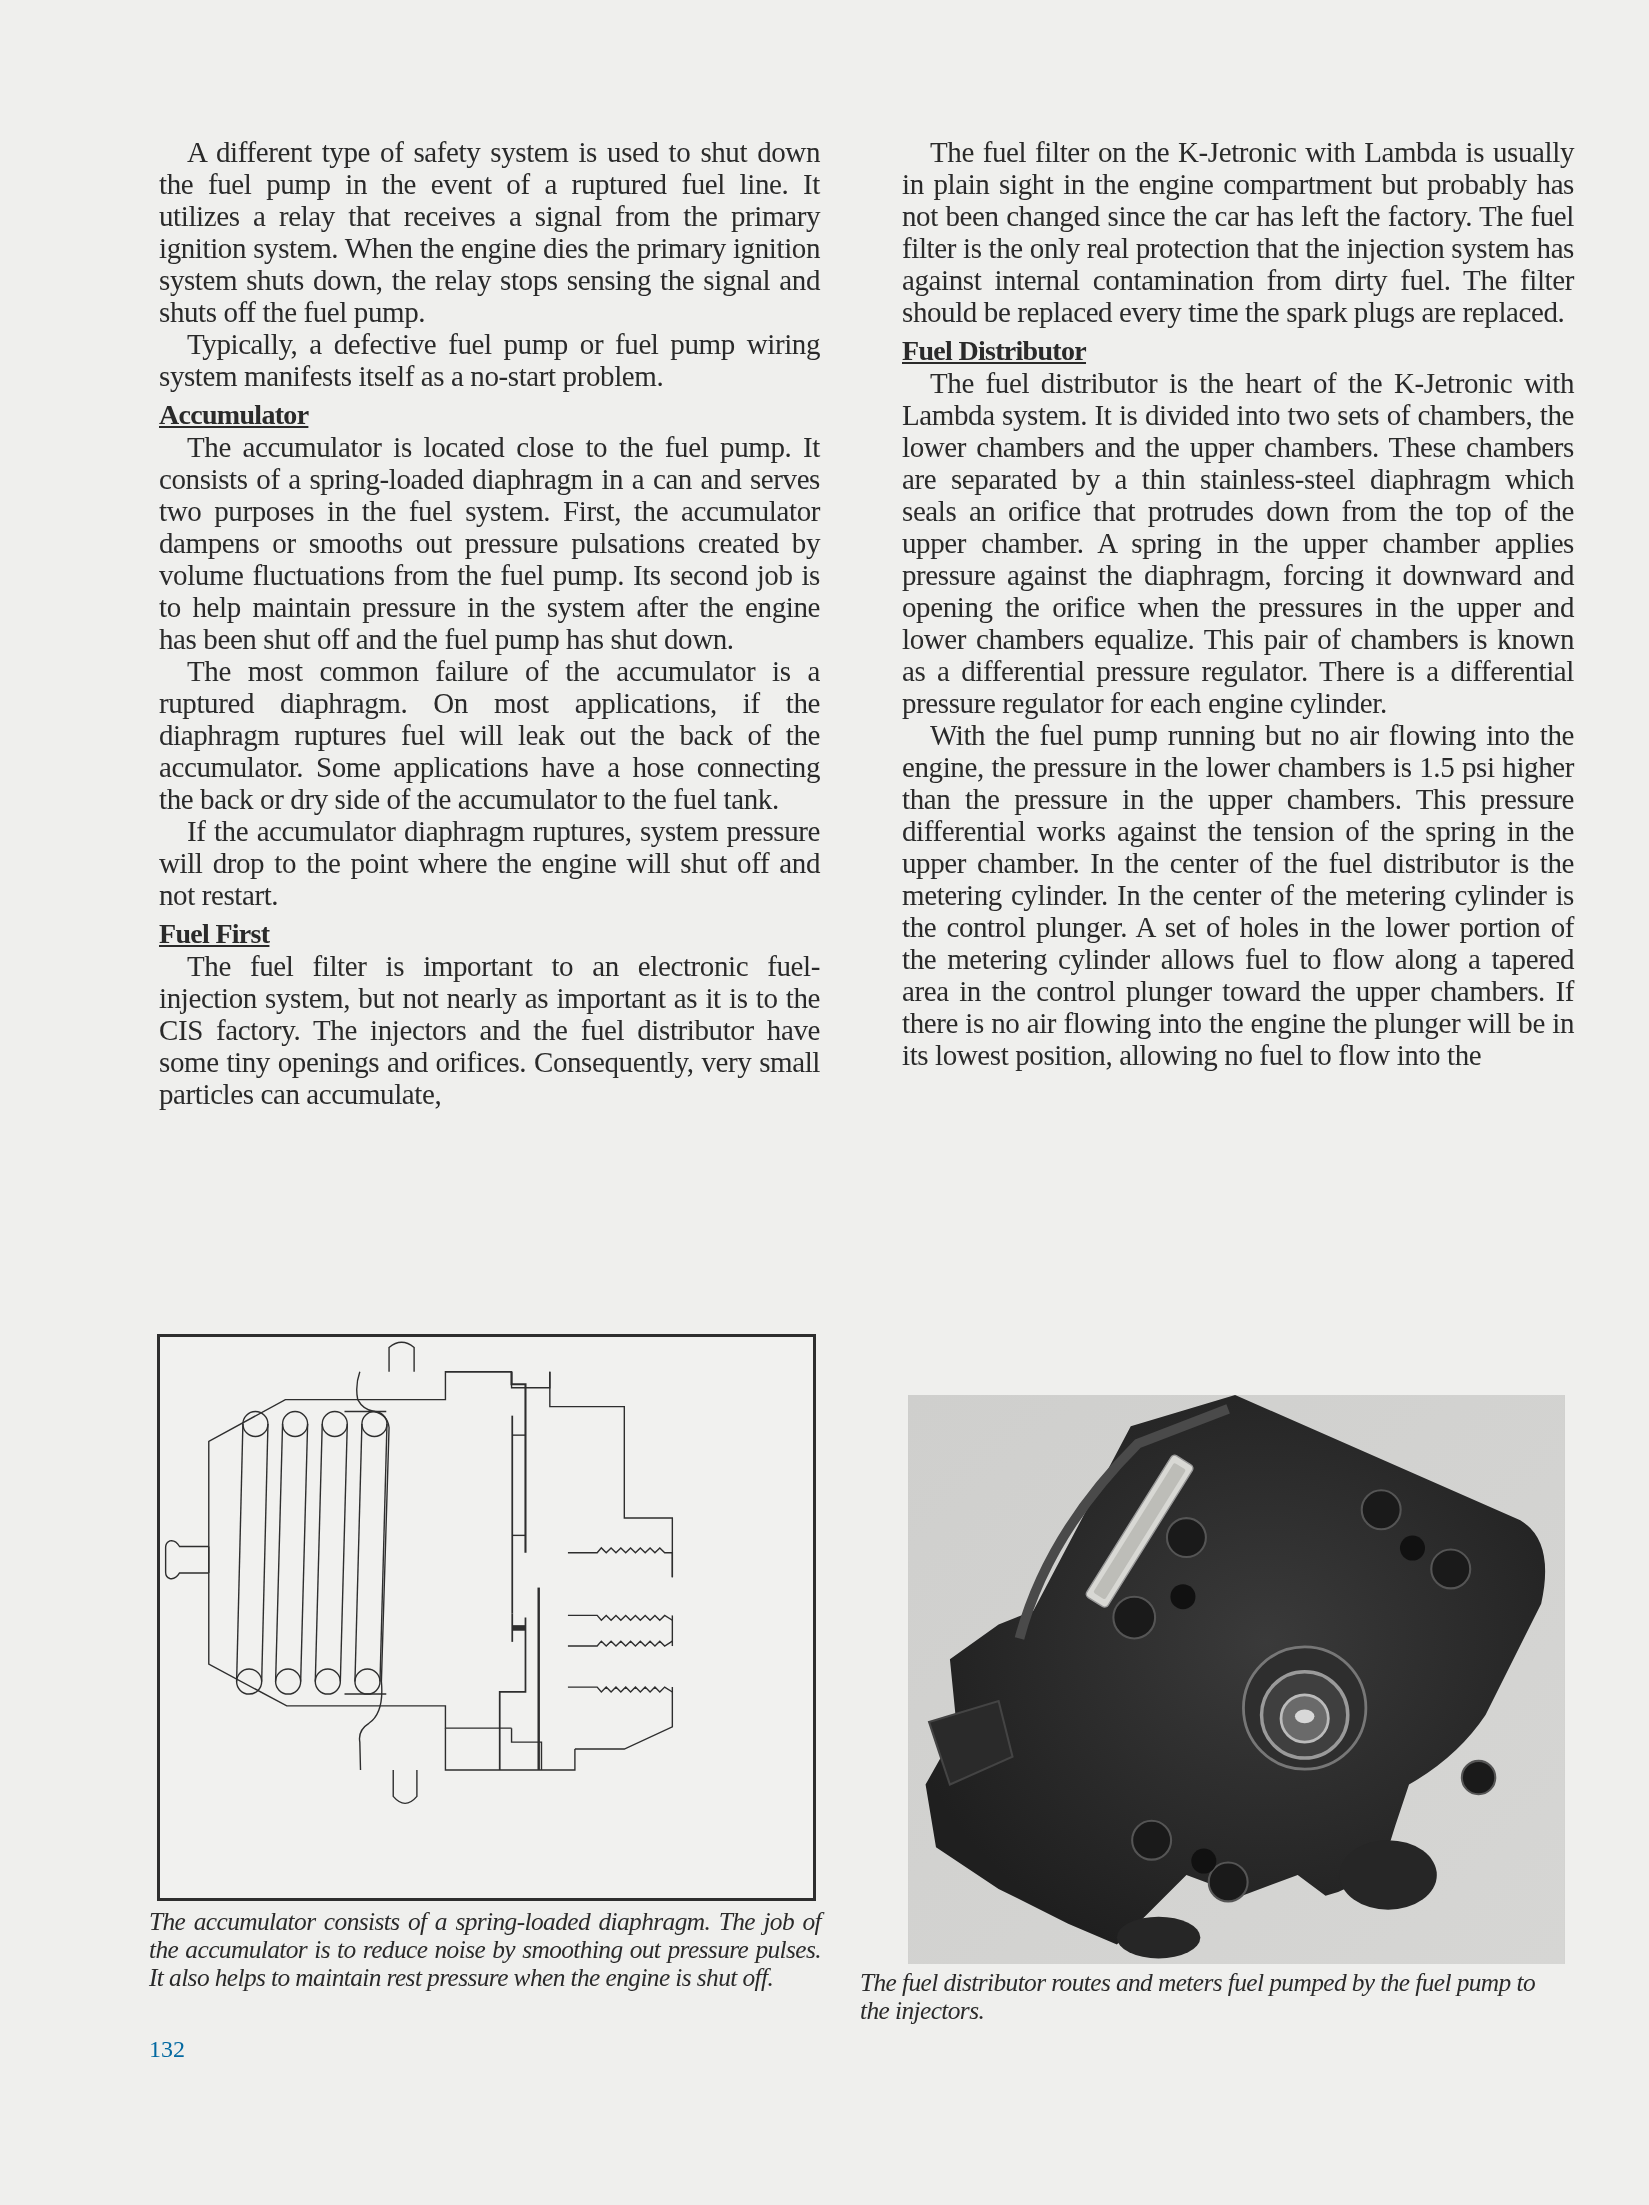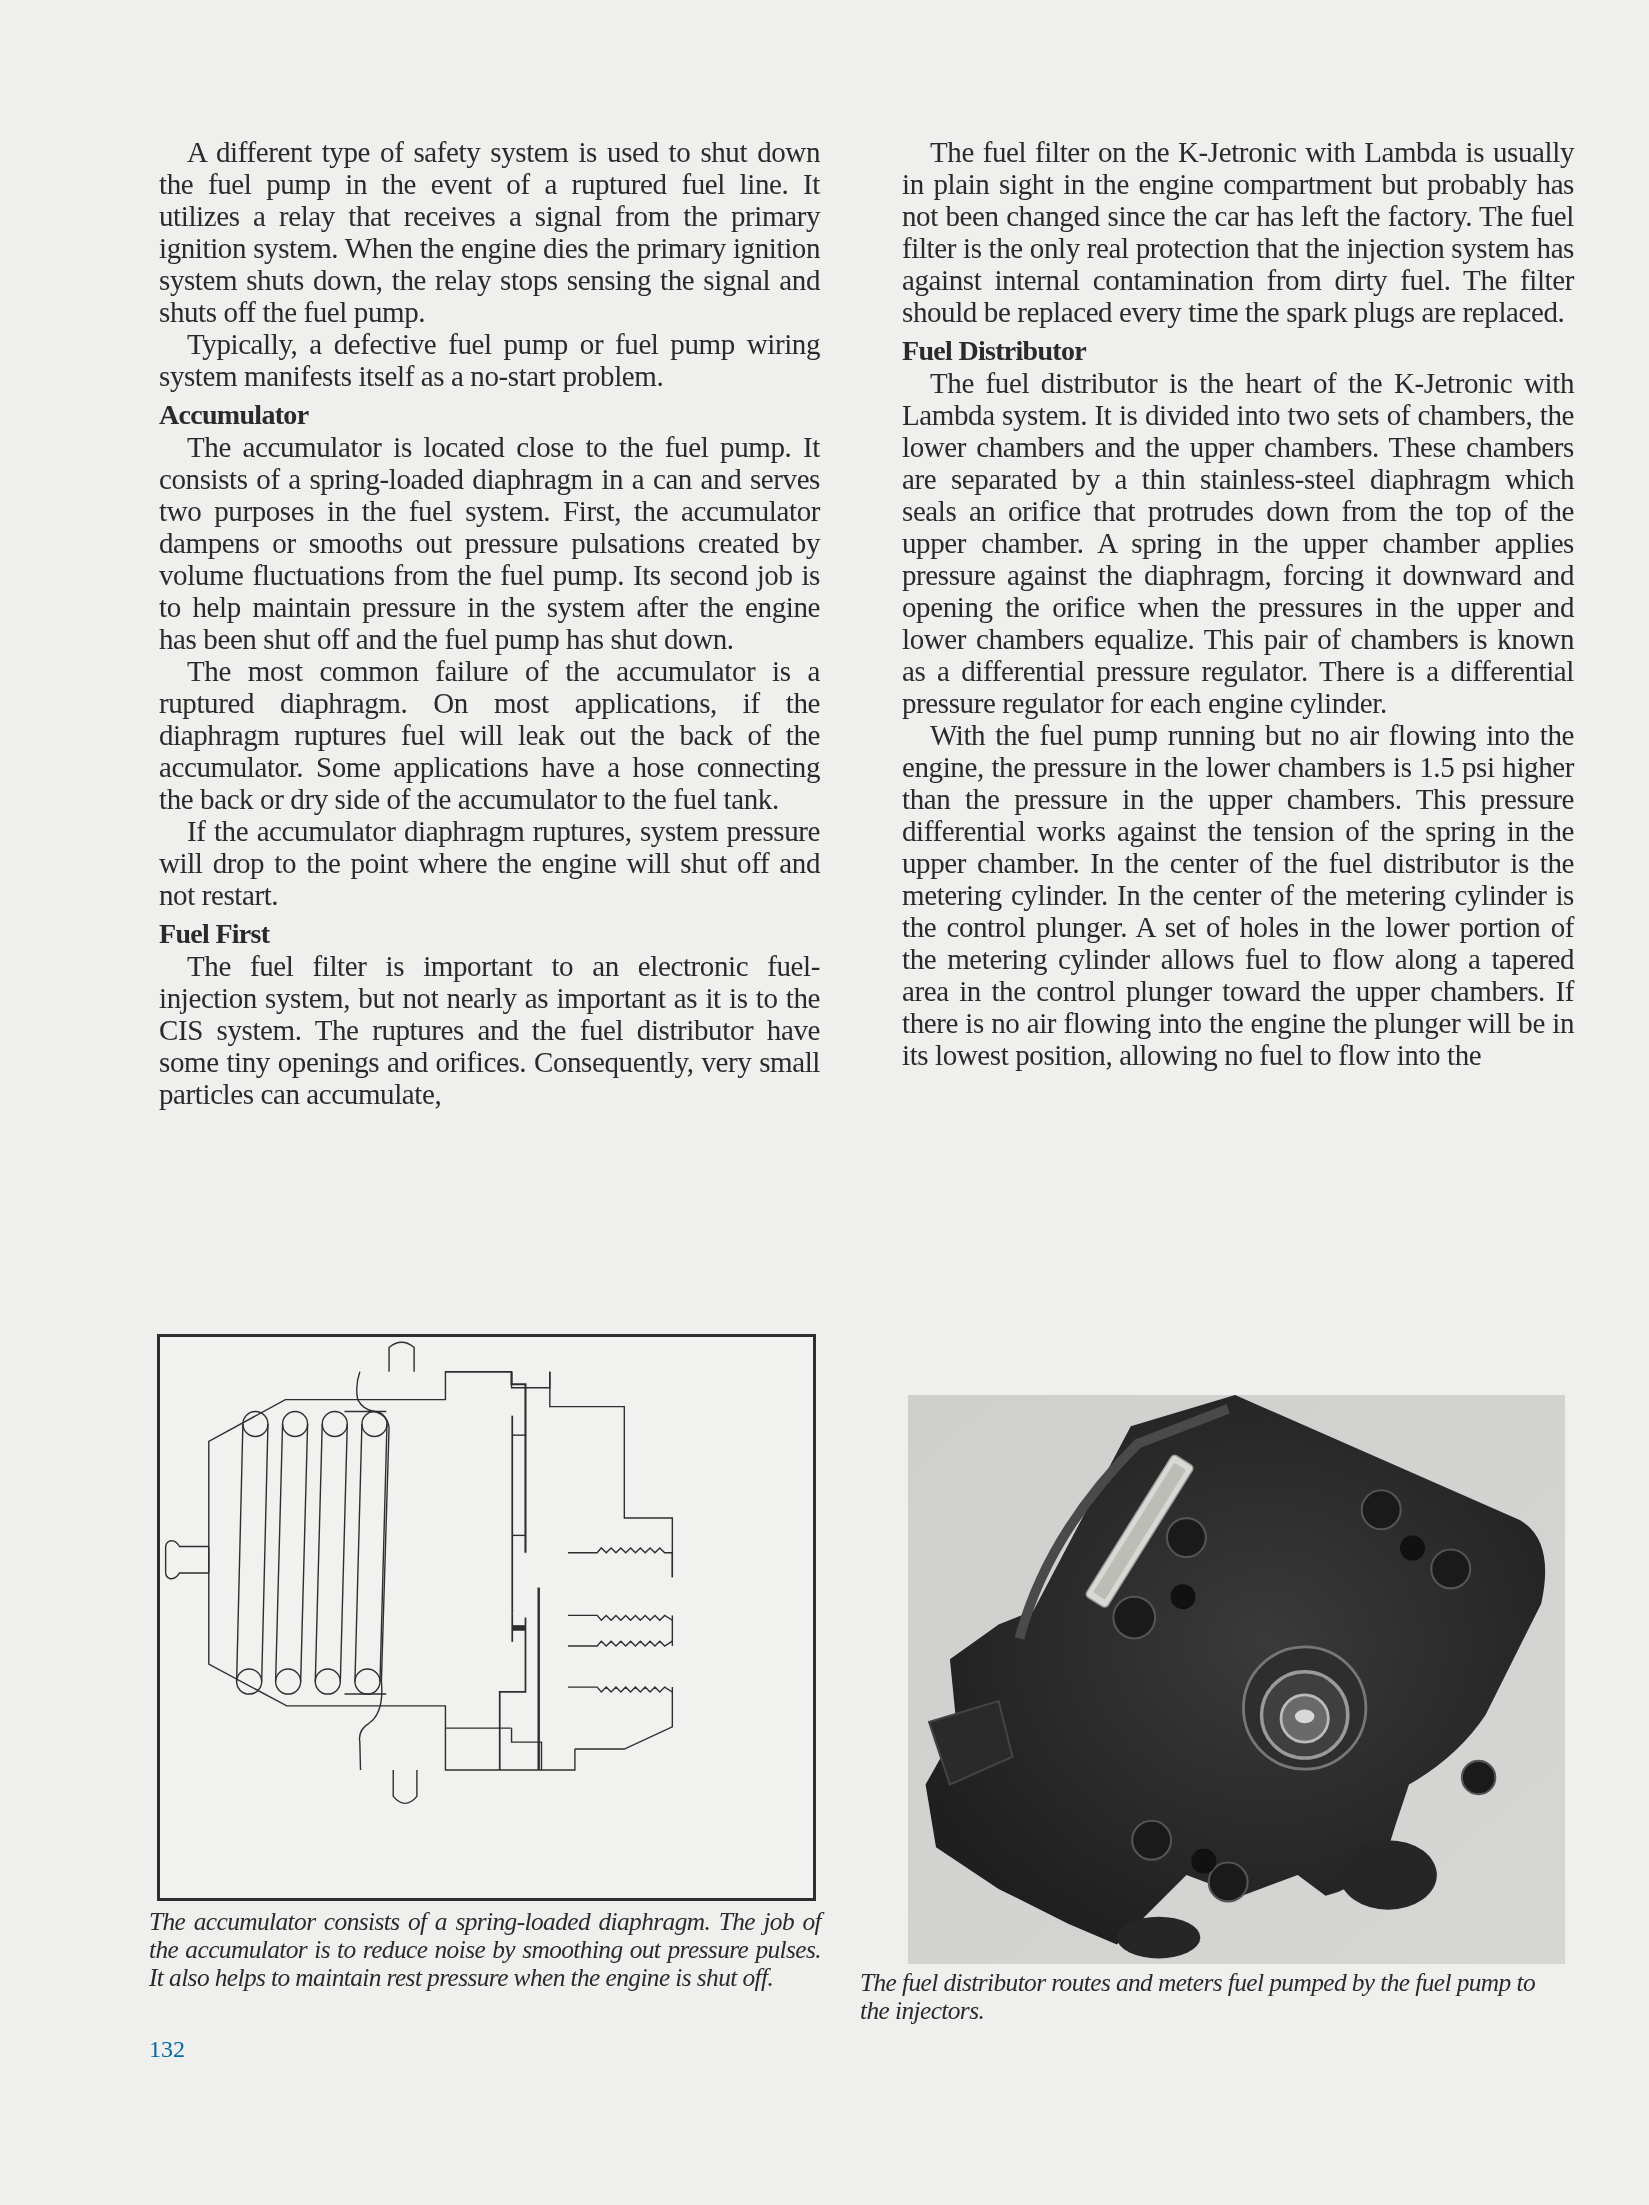--- a/index.html
+++ b/index.html
@@ -25,20 +25,21 @@
   .col-right { left: 902px; top: 136px; width: 672px; }
   .col p { margin: 0; text-indent: 28px; }
   .col p.noindent { text-indent: 0; }
   .col h2 {
     font-family: "Liberation Serif", "DejaVu Serif", serif;
     font-weight: bold;
     font-size: 28px;
     line-height: 32px;
     margin: 7px 0 0 0;
     letter-spacing: -0.7px;
+    text-decoration: underline;
   }
   .figure-box {
     position: absolute;
     left: 157px; top: 1334px;
     width: 653px; height: 561px;
     border: 3.5px solid #2e2e2e;
     background: #f1f1ef;
   }
   .figure-box svg { position: absolute; left: 0; top: 0; }
   .photo {
@@ -72,21 +73,21 @@
 <body>
 
 <div class="col col-left">
   <p>A different type of safety system is used to shut down the fuel pump in the event of a ruptured fuel line. It utilizes a relay that receives a signal from the primary ignition system. When the engine dies the primary ignition system shuts down, the relay stops sensing the signal and shuts off the fuel pump.</p>
   <p>Typically, a defective fuel pump or fuel pump wiring system manifests itself as a no-start problem.</p>
   <h2>Accumulator</h2>
   <p>The accumulator is located close to the fuel pump. It consists of a spring-loaded diaphragm in a can and serves two purposes in the fuel system. First, the accumulator dampens or smooths out pressure pulsations created by volume fluctuations from the fuel pump. Its second job is to help maintain pressure in the system after the engine has been shut off and the fuel pump has shut down.</p>
   <p>The most common failure of the accumulator is a ruptured diaphragm. On most applications, if the diaphragm ruptures fuel will leak out the back of the accumulator. Some applications have a hose connecting the back or dry side of the accumulator to the fuel tank.</p>
   <p>If the accumulator diaphragm ruptures, system pressure will drop to the point where the engine will shut off and not restart.</p>
   <h2>Fuel First</h2>
-  <p>The fuel filter is important to an electronic fuel-injection system, but not nearly as important as it is to the CIS system. The ruptures and the fuel distributor have some tiny openings and orifices. Consequently, very small particles can accumulate,</p>
+  <p>The fuel filter is important to an electronic fuel-injection system, but not nearly as important as it is to the CIS factory. The injectors and the fuel distributor have some tiny openings and orifices. Consequently, very small particles can accumulate,</p>
 </div>
 
 <div class="col col-right">
   <p>The fuel filter on the K-Jetronic with Lambda is usually in plain sight in the engine compartment but probably has not been changed since the car has left the factory. The fuel filter is the only real protection that the injection system has against internal contamination from dirty fuel. The filter should be replaced every time the spark plugs are replaced.</p>
   <h2>Fuel Distributor</h2>
   <p>The fuel distributor is the heart of the K-Jetronic with Lambda system. It is divided into two sets of chambers, the lower chambers and the upper chambers. These chambers are separated by a thin stainless-steel diaphragm which seals an orifice that protrudes down from the top of the upper chamber. A spring in the upper chamber applies pressure against the diaphragm, forcing it downward and opening the orifice when the pressures in the upper and lower chambers equalize. This pair of chambers is known as a differential pressure regulator. There is a differential pressure regulator for each engine cylinder.</p>
   <p>With the fuel pump running but no air flowing into the engine, the pressure in the lower chambers is 1.5 psi higher than the pressure in the upper chambers. This pressure differential works against the tension of the spring in the upper chamber. In the center of the fuel distributor is the metering cylinder. In the center of the metering cylinder is the control plunger. A set of holes in the lower portion of the metering cylinder allows fuel to flow along a tapered area in the control plunger toward the upper chambers. If there is no air flowing into the engine the plunger will be in its lowest position, allowing no fuel to flow into the</p>
 </div>
 
 <div class="figure-box">

